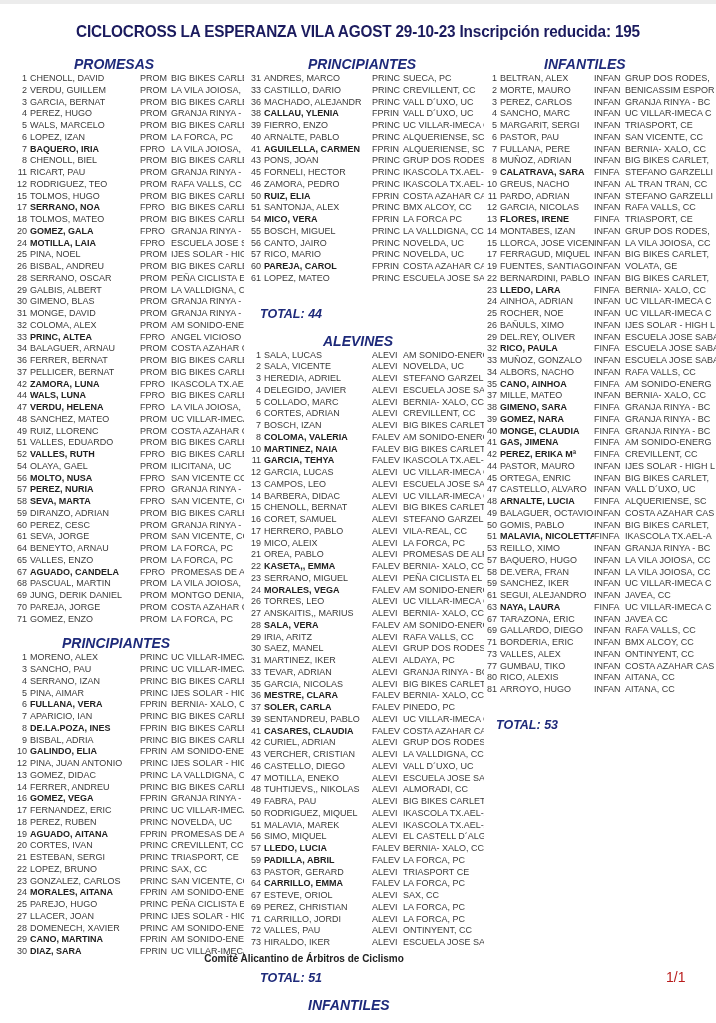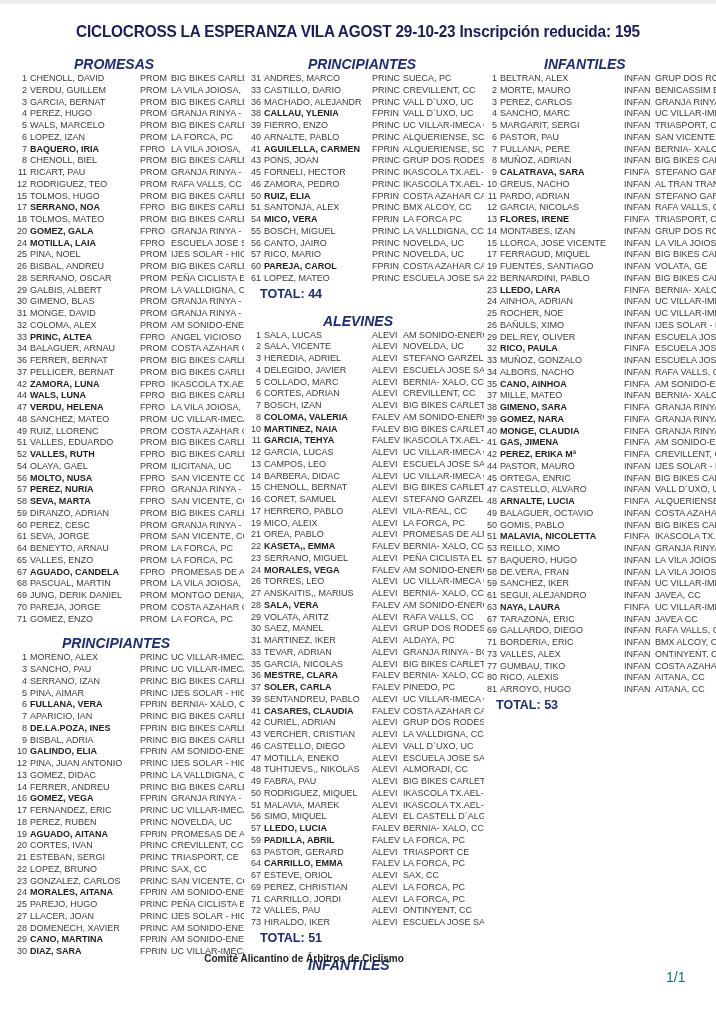--- a/index.html
+++ b/index.html
@@ -4,31 +4,31 @@
   <style>
     html, body { margin: 0; padding: 0; background: #ffffff; }
     body { width: 716px; height: 1023px; position: relative; overflow: hidden; font-family: "Liberation Sans", sans-serif; color: #333; }
     .topbar { position: absolute; left: 0; top: 0; width: 716px; height: 4px; background: #ececec; }
     .title { position: absolute; top: 22px; left: 0; width: 716px; text-align: center; font-family: "Liberation Sans Narrow", "Liberation Sans", sans-serif; font-weight: bold; font-size: 16.5px; color: #1b1b5e; letter-spacing: -0.2px; transform: scaleX(0.93); transform-origin: center; }
     .col { position: absolute; top: 56px; }
     .col1 { left: 14px; width: 230px; }
     .col2 { left: 248px; width: 236px; }
     .col3 { left: 484px; width: 232px; }
     .sec-title { font-weight: bold; font-style: italic; color: #1e2a7a; font-size: 14px; height: 16px; line-height: 16px; margin-bottom: 1px; }
-    .total { font-weight: bold; color: #1e2a7a; font-size: 12.5px; height: 18px; line-height: 18px; }
+    .total { font-weight: bold; font-style: italic; color: #1e2a7a; font-size: 12.5px; height: 18px; line-height: 18px; margin-top: 20px; }
     .row { display: flex; font-size: 9px; height: 11.75px; line-height: 11.75px; white-space: nowrap; color: #3a3a3a; }
     .row .num { width: 13px; text-align: right; padding-right: 3px; }
     .row .name { width: 110px; overflow: hidden; }
     .row .cat { width: 31px; }
     .row .club { flex: 1; overflow: hidden; }
     .row.f .name { font-weight: bold; color: #222; }
     .col2 .row .name { width: 108px; }
-    .col3 .row .name { width: 124px; }
+    .col3 .row .name { width: 94px; }
     .footer { position: absolute; top: 953px; left: 0; width: 608px; text-align: center; font-weight: bold; font-size: 10px; color: #222; }
-    .pager { position: absolute; top: 969px; left: 666px; font-size: 14px; color: #0f766e; }
+    .pager { position: absolute; top: 969px; left: 666px; font-size: 14px; color: #b91c1c; }
   </style>
 </head>
 <body>
 
 <div class="topbar"></div>
 <div class="title">CICLOCROSS LA ESPERANZA VILA AGOST 29-10-23 Inscripción reducida: 195</div>
 
 <div class="col col1">
     <div>
       <div class="sec-title" style="padding-left: 60px;">PROMESAS</div>
@@ -729,21 +729,21 @@
         <span class="club">BERNIA- XALO, CC</span>
       </div>
       <div class="row f">
         <span class="num">28</span>
         <span class="name">SALA, VERA</span>
         <span class="cat">FALEV</span>
         <span class="club">AM SONIDO-ENERG</span>
       </div>
       <div class="row">
         <span class="num">29</span>
-        <span class="name">VOLATA, ARITZ</span>
+        <span class="name">IRIA, ARITZ</span>
         <span class="cat">ALEVI</span>
         <span class="club">RAFA VALLS, CC</span>
       </div>
       <div class="row">
         <span class="num">30</span>
         <span class="name">SAEZ, MANEL</span>
         <span class="cat">ALEVI</span>
         <span class="club">GRUP DOS RODES,</span>
       </div>
       <div class="row">

